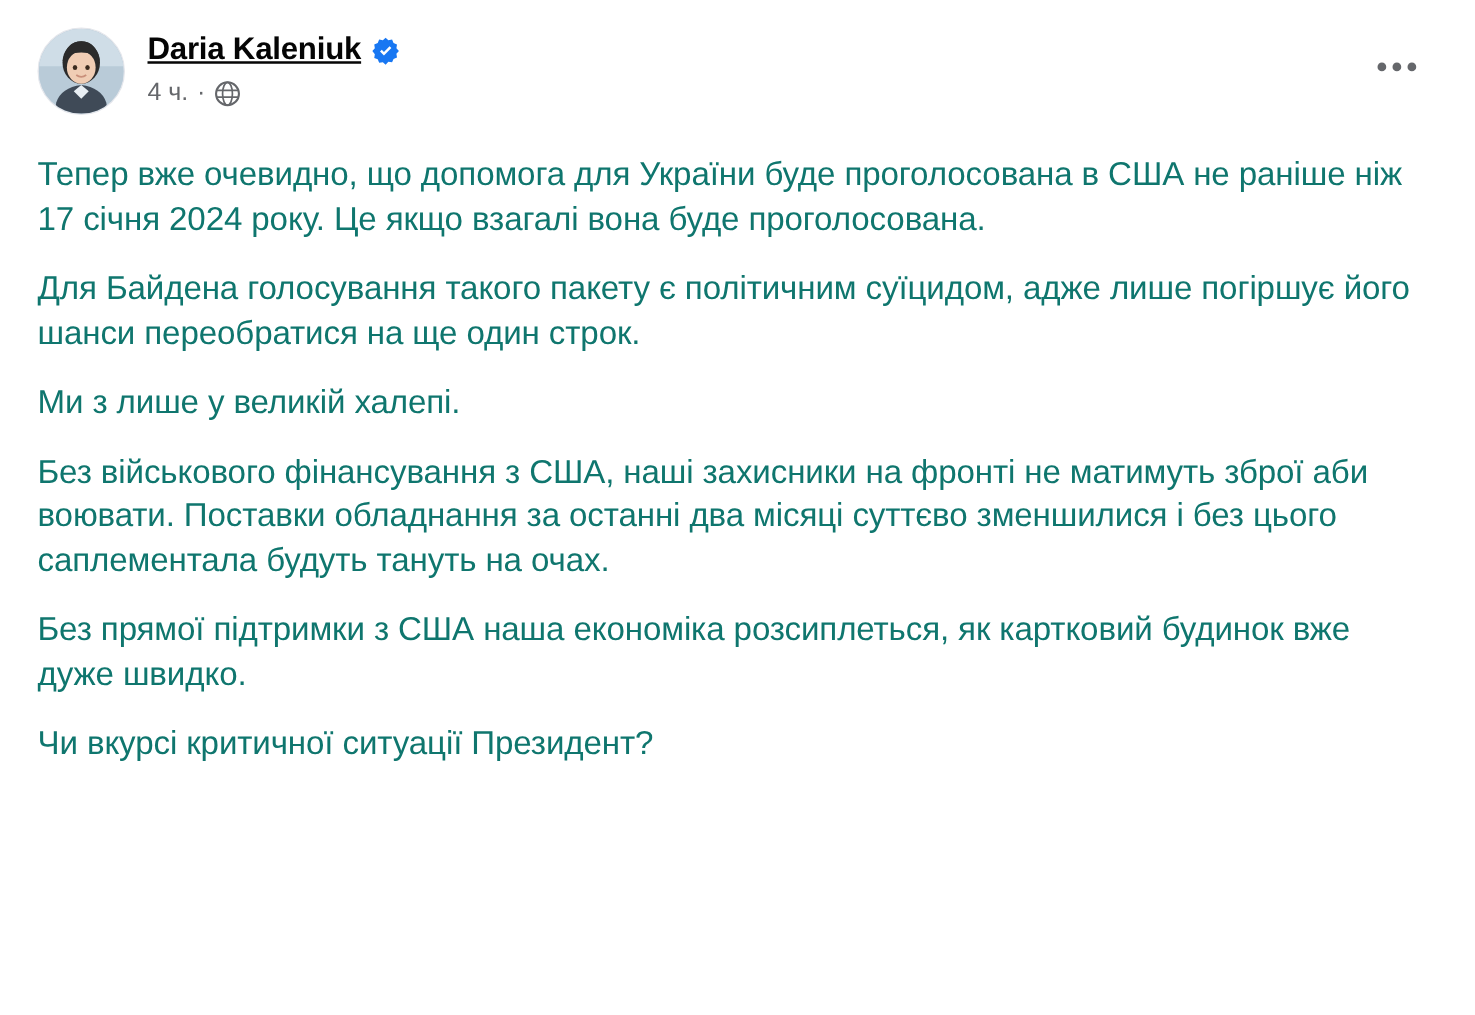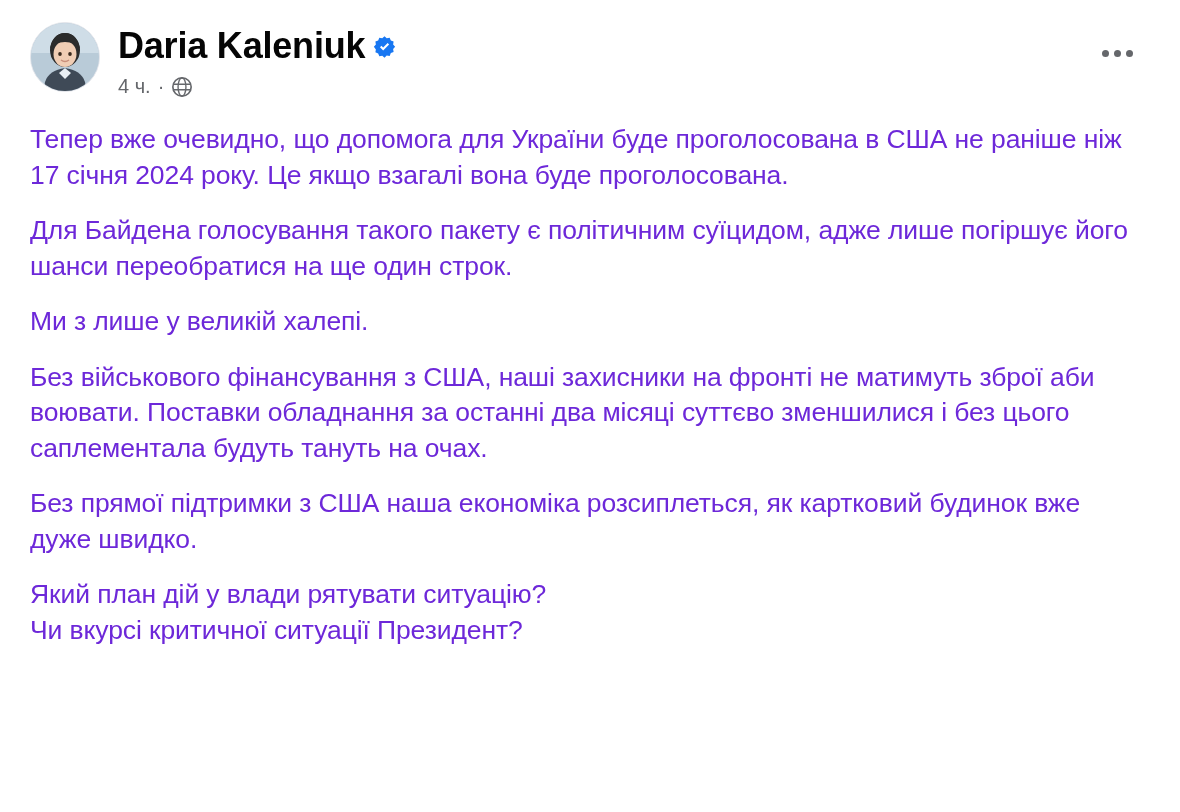--- a/index.html
+++ b/index.html
@@ -44,25 +44,26 @@
     flex-direction: column;
     justify-content: flex-start;
     padding-top: 4px;
   }
   .name-row {
     display: flex;
     align-items: center;
     gap: 8px;
   }
   .author-name {
-    font-size: 36px;
+    font-size: 25px;
     font-weight: bold;
     color: #050505;
     letter-spacing: -0.2px;
     line-height: 1.1;
+    text-decoration: underline;
   }
   .verified {
     width: 23px;
     height: 23px;
     display: inline-block;
     position: relative;
     top: 1px;
   }
   .meta-row {
     display: flex;
@@ -98,21 +99,21 @@
     width: 7px;
     height: 7px;
     border-radius: 50%;
     background: #65676b;
     display: block;
   }
   .post-body {
     margin-top: 14px;
     font-size: 26.5px;
     line-height: 1.34;
-    color: #6d28d9;
+    color: #0f766e;
     letter-spacing: -0.1px;
   }
   .post-body p {
     margin: 0 0 20px 0;
   }
   .post-body p:last-child { margin-bottom: 0; }
   .tail-line { display: block; }
 </style>
 </head>
 <body>
@@ -166,18 +167,17 @@
     </div>
   </div>
 
   <div class="post-body">
     <p>Тепер вже очевидно, що допомога для України буде проголосована в США не раніше ніж 17 січня 2024 року. Це якщо взагалі вона буде проголосована.</p>
     <p>Для Байдена голосування такого пакету є політичним суїцидом, адже лише погіршує його шанси переобратися на ще один строк.</p>
     <p>Ми з лише у великій халепі.</p>
     <p>Без військового фінансування з США, наші захисники на фронті не матимуть зброї аби воювати. Поставки обладнання за останні два місяці суттєво зменшилися і без цього саплементала будуть тануть на очах.</p>
     <p>Без прямої підтримки з США наша економіка розсиплеться, як картковий будинок вже дуже швидко.</p>
     <p>
-      <span class="tail-line">Який план дій у влади рятувати ситуацію?</span>
       <span class="tail-line">Чи вкурсі критичної ситуації Президент?</span>
     </p>
   </div>
 
 </div>
 
 </body></html>

